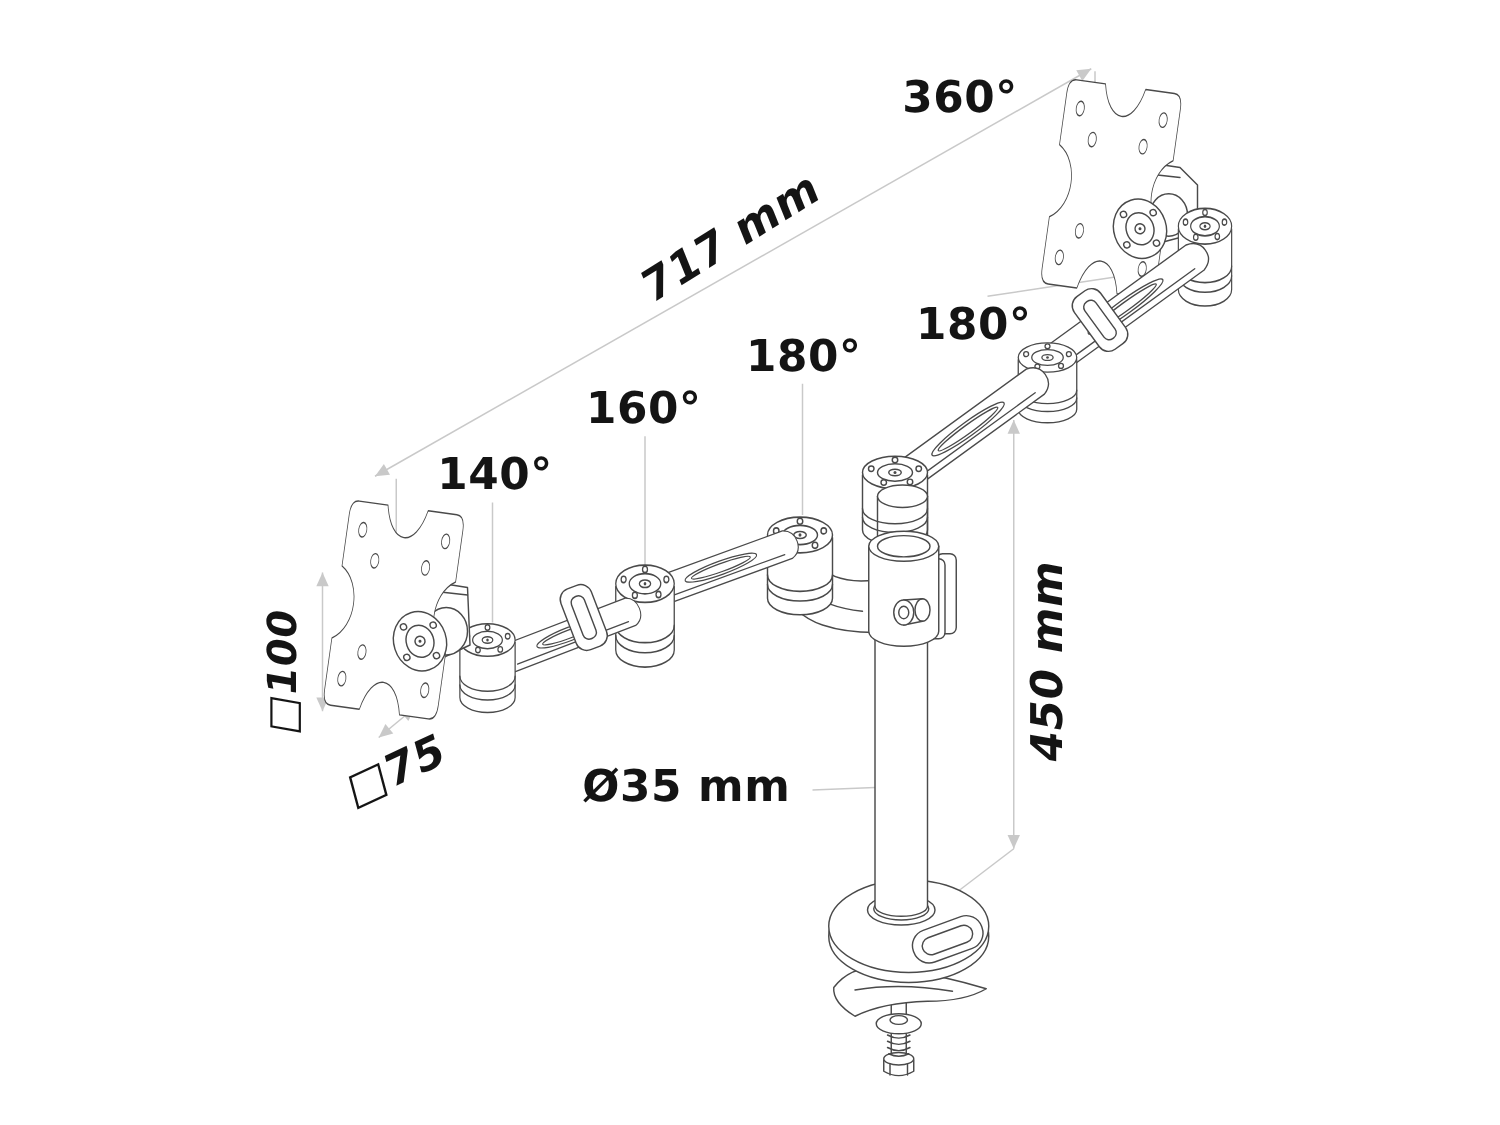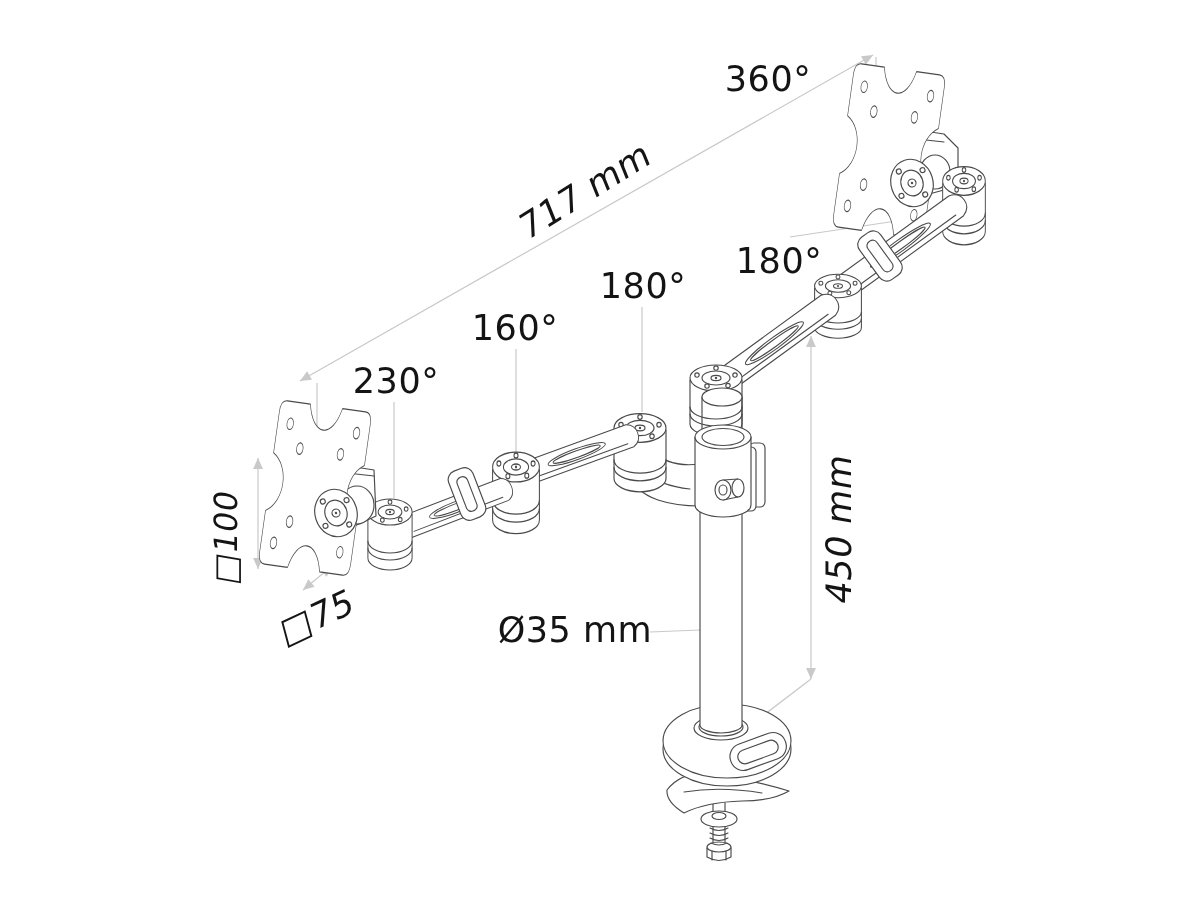--- a/index.html
+++ b/index.html
@@ -2,20 +2,21 @@
 <html><head>
 <meta charset="utf-8">
 <style>
   html,body{margin:0;padding:0;background:#fff;}
   .stage{
     position:relative;
     width:1200px;height:900px;
     background:#fff;
     overflow:hidden;
     font-family:"DejaVu Sans","Liberation Sans",sans-serif;
+    font-weight:bold;
   }
   .stage svg{position:absolute;left:0;top:0;}
   .lbl{
     position:absolute;
     font-size:35px;
     line-height:1;
     color:#141414;
     white-space:nowrap;
     transform:translate(-50%,-50%);
     letter-spacing:0.5px;
@@ -184,19 +185,19 @@
       </g>
     </g>
   </g>
 </svg>
 
 <span class="lbl" style="left:768px;top:79px">360°</span>
 <span class="lbl rot717" style="left:585px;top:191px">717 mm</span>
 <span class="lbl" style="left:779px;top:261px">180°</span>
 <span class="lbl" style="left:643px;top:286px">180°</span>
 <span class="lbl" style="left:515px;top:328px">160°</span>
-<span class="lbl" style="left:396px;top:381px">230°</span>
+<span class="lbl" style="left:396px;top:381px">140°</span>
 <span class="lbl rot90 small" style="left:226px;top:537px">□100</span>
 <span class="lbl rot75" style="left:317px;top:617px">□75</span>
-<span class="lbl" style="left:575px;top:630px">Ø35 mm</span>
+<span class="lbl" style="left:549px;top:630px">Ø35 mm</span>
 <span class="lbl rot90" style="left:839px;top:529px">450 mm</span>
 
 </div>
 
 </body></html>

